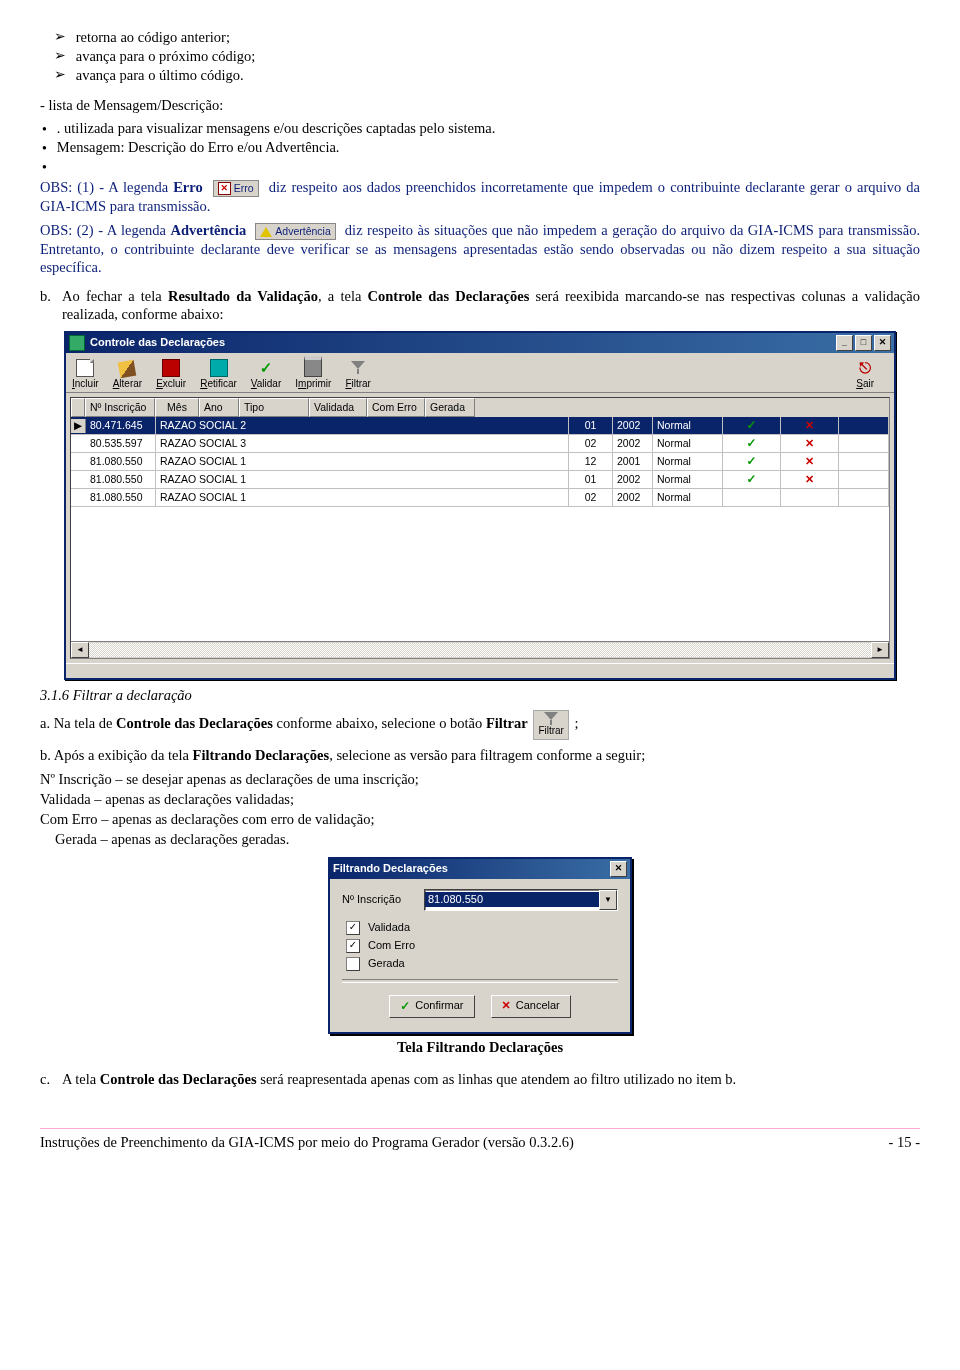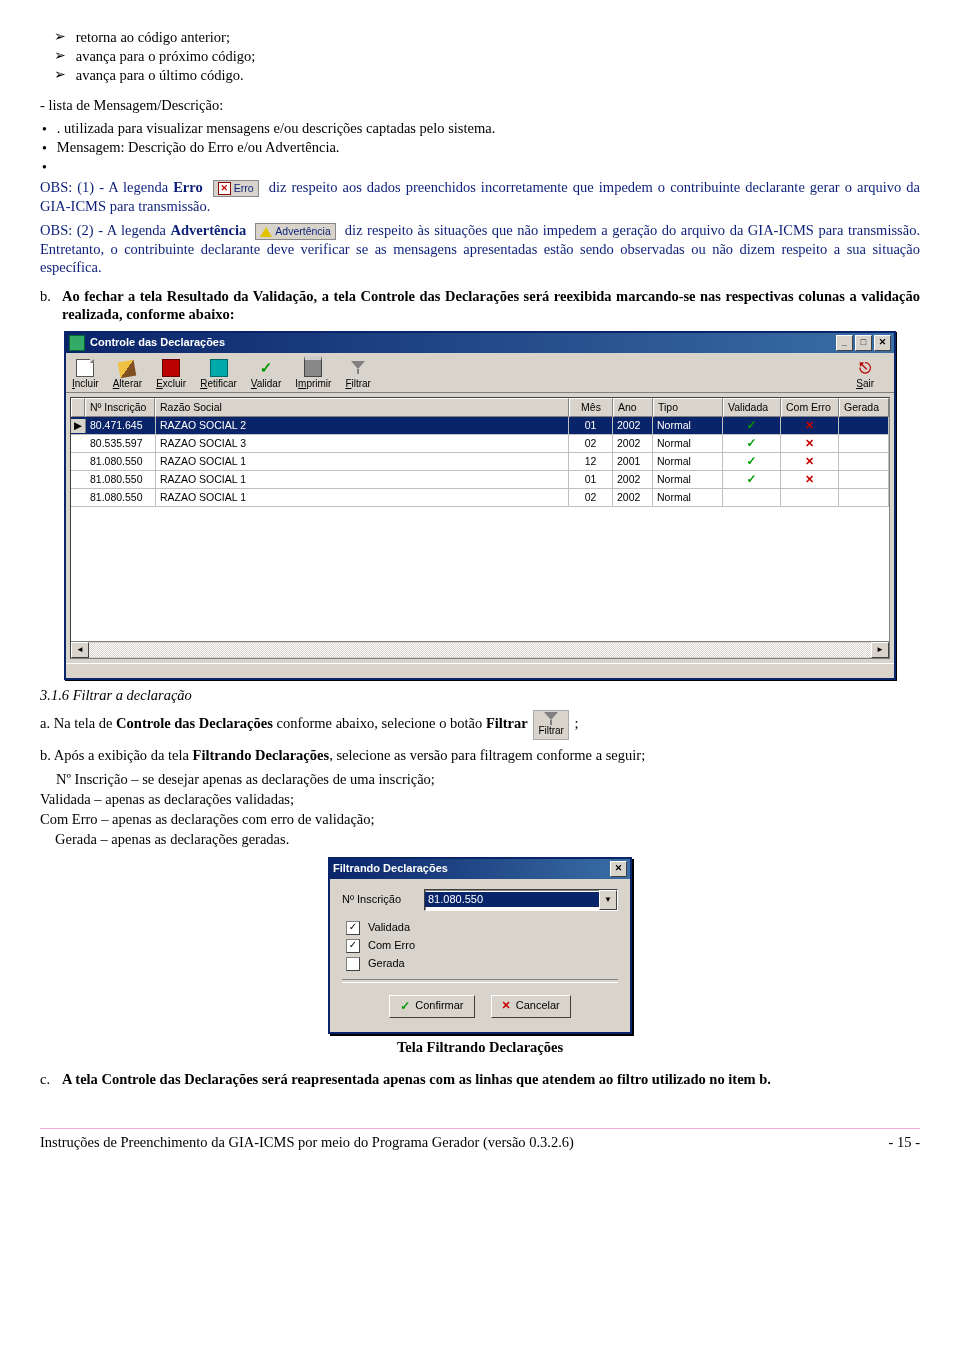--- a/index.html
+++ b/index.html
@@ -52,21 +52,21 @@
     width:11px;height:11px;border:1px solid #800;display:inline-flex;
     align-items:center;justify-content:center;color:#c00;font-weight:bold;
     font-size:9px;background:#fff;
   }
   .warn-ico{
     width:0;height:0;border-left:6px solid transparent;border-right:6px solid transparent;
     border-bottom:10px solid #e2c300;display:inline-block;position:relative;
   }
   .indent-letter{display:flex;}
   .indent-letter .lt{width:22px;flex:0 0 auto;}
-  .indent-letter .bd{flex:1;text-align:justify;font-weight:bold;}
+  .indent-letter .bd{flex:1;text-align:justify;}
 
   
   .win{
     margin:8px 24px 4px 24px;
     border:2px solid #0a246a;
     font-family:Tahoma,"MS Sans Serif",Arial,sans-serif;
     font-size:11px;
     color:#000;
     background:#d8d4cc;
     box-shadow:1px 1px 0 #000;
@@ -297,21 +297,20 @@
     <div class="tspacer"></div>
     <div class="tbtn">
         <div class="ic ic-exit">⎋</div>
         <div class="lbl"><u>S</u><span>air</span></div>
       </div>
   </div>
   <div class="grid">
     <div class="ghead">
       <div class="gh rowmark" style="width:14px;"></div>
       <div class="gh c-ins">Nº Inscrição</div>
-      <div class="gh c-raz">Razão Social</div>
       <div class="gh c-mes">Mês</div>
       <div class="gh c-ano">Ano</div>
       <div class="gh c-tipo">Tipo</div>
       <div class="gh c-val">Validada</div>
       <div class="gh c-err">Com Erro</div>
       <div class="gh c-ger">Gerada</div>
     </div>
     <div class="gbody" id="gbody">
         <div class="grow sel">
           <div class="rowmark">▶</div>
@@ -405,21 +404,21 @@
       </span>
     <span>Filtrar</span>
   </span>
   <span>;</span>
 </p>
 
 <p>
   <span>b. Após a exibição da tela </span><b>Filtrando Declarações</b><span>, selecione as versão para filtragem conforme a seguir;</span>
 </p>
 
-<p style="margin:2px 16px;">Nº Inscrição – se desejar apenas as declarações de uma inscrição;</p>
+<p style="margin:2px 0;">Nº Inscrição – se desejar apenas as declarações de uma inscrição;</p>
 <p style="margin:2px 0;">Validada – apenas as declarações validadas;</p>
 <p style="margin:2px 0;">Com Erro – apenas as declarações com erro de validação;</p>
 <p style="margin:2px 15px;">Gerada – apenas as declarações geradas.</p>
 
 <div class="dlg">
   <div class="titlebar">
     <span>Filtrando Declarações</span>
     <div class="spacer"></div>
     <div class="winbtn">✕</div>
   </div>

